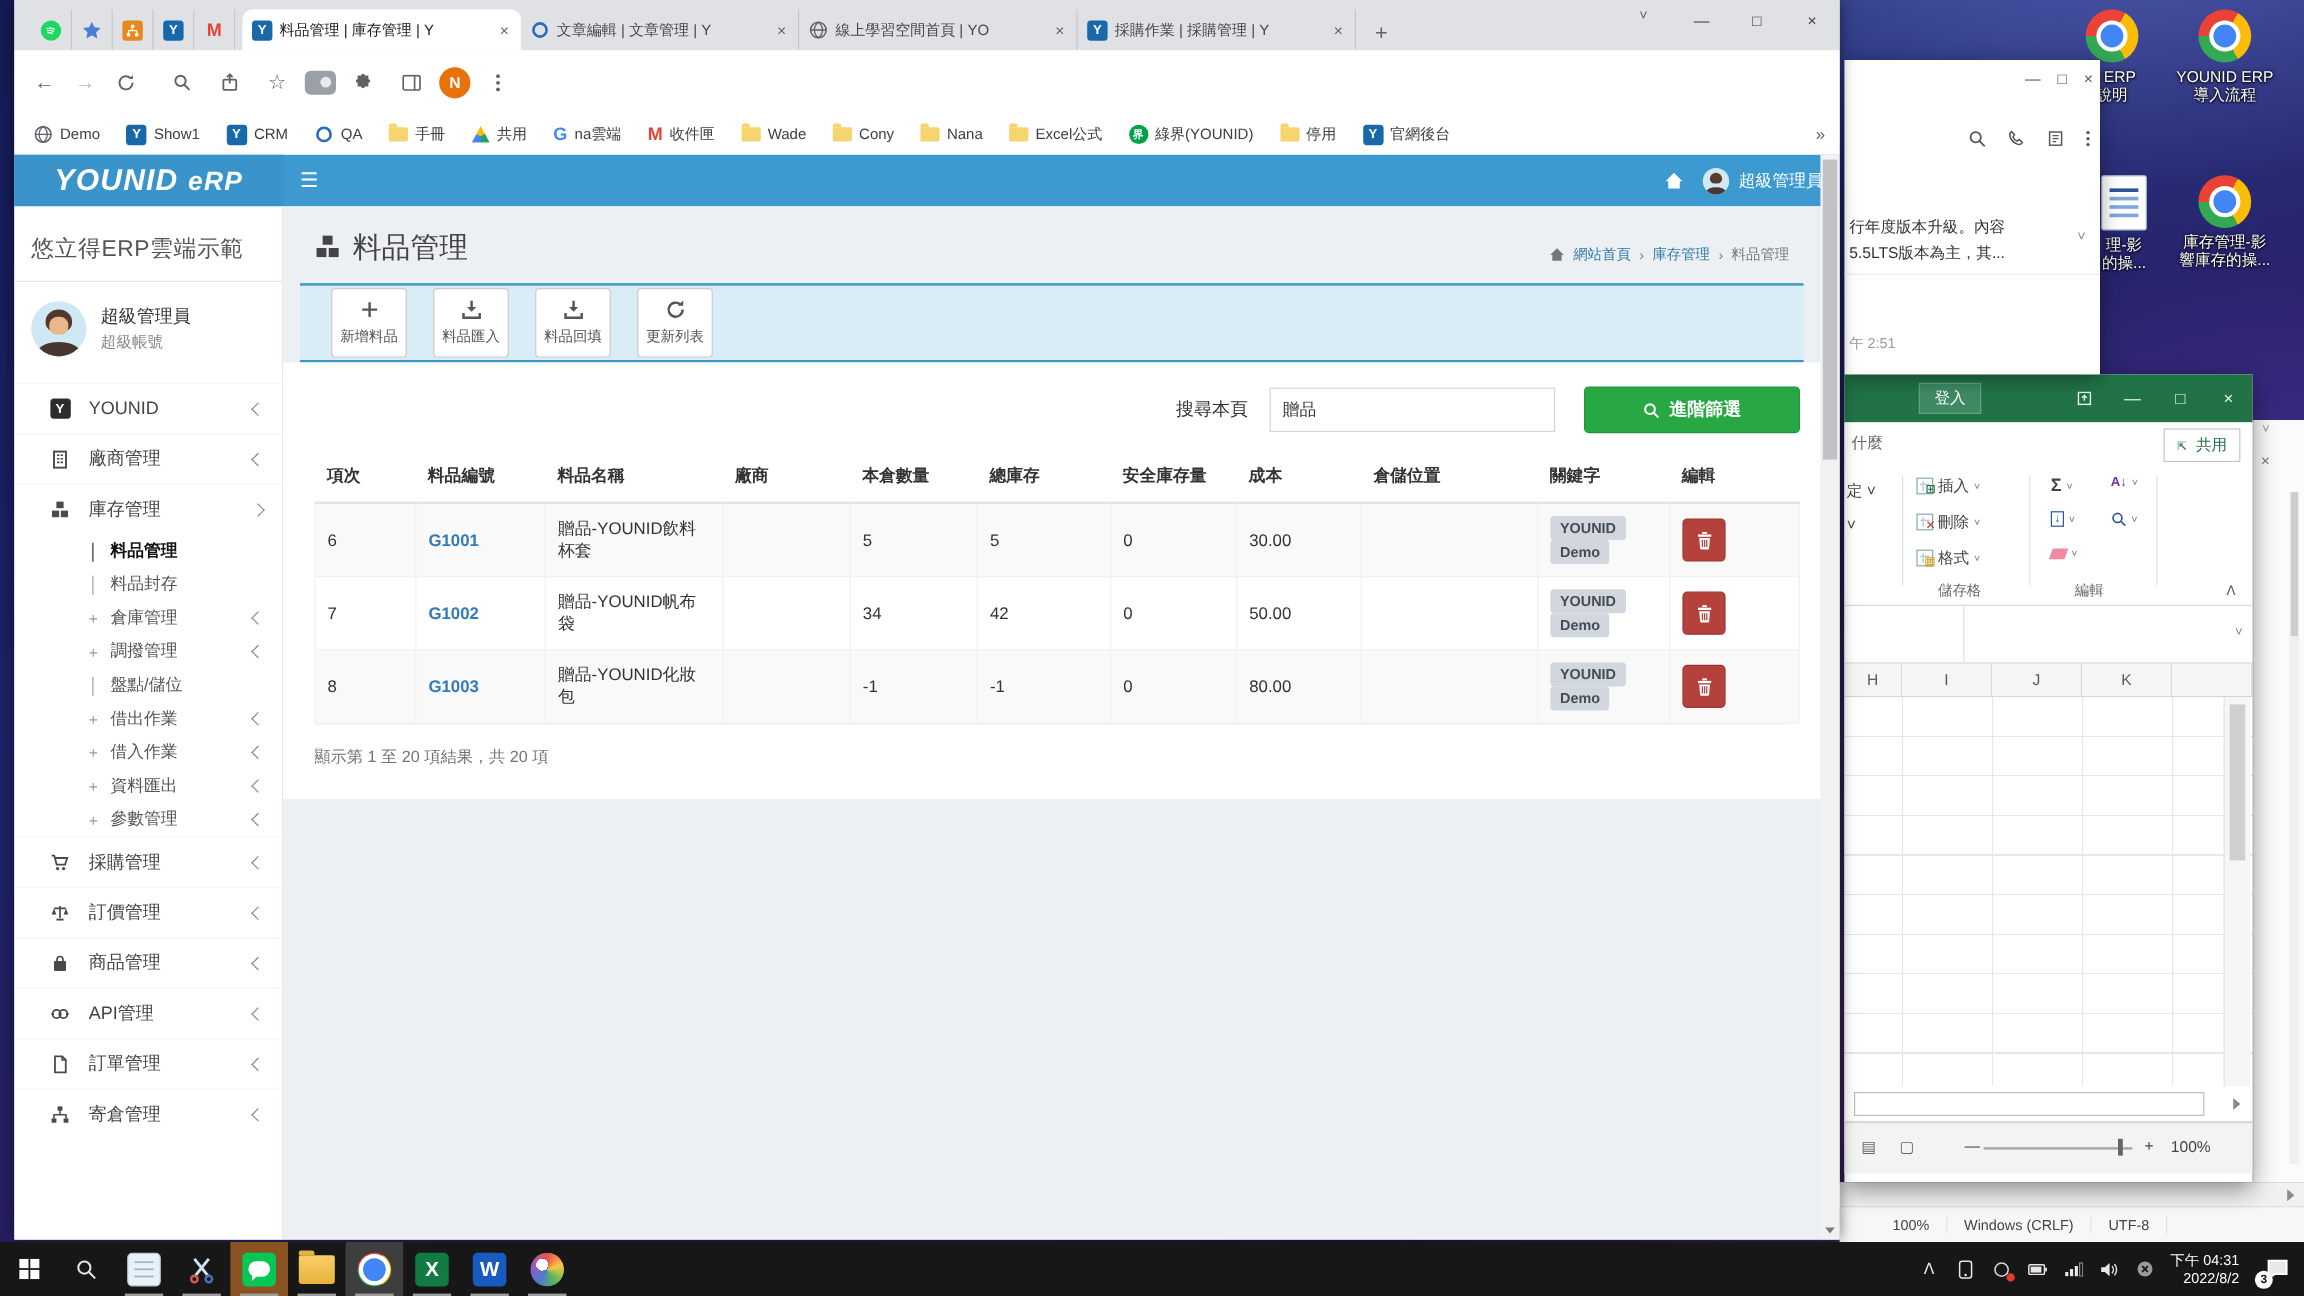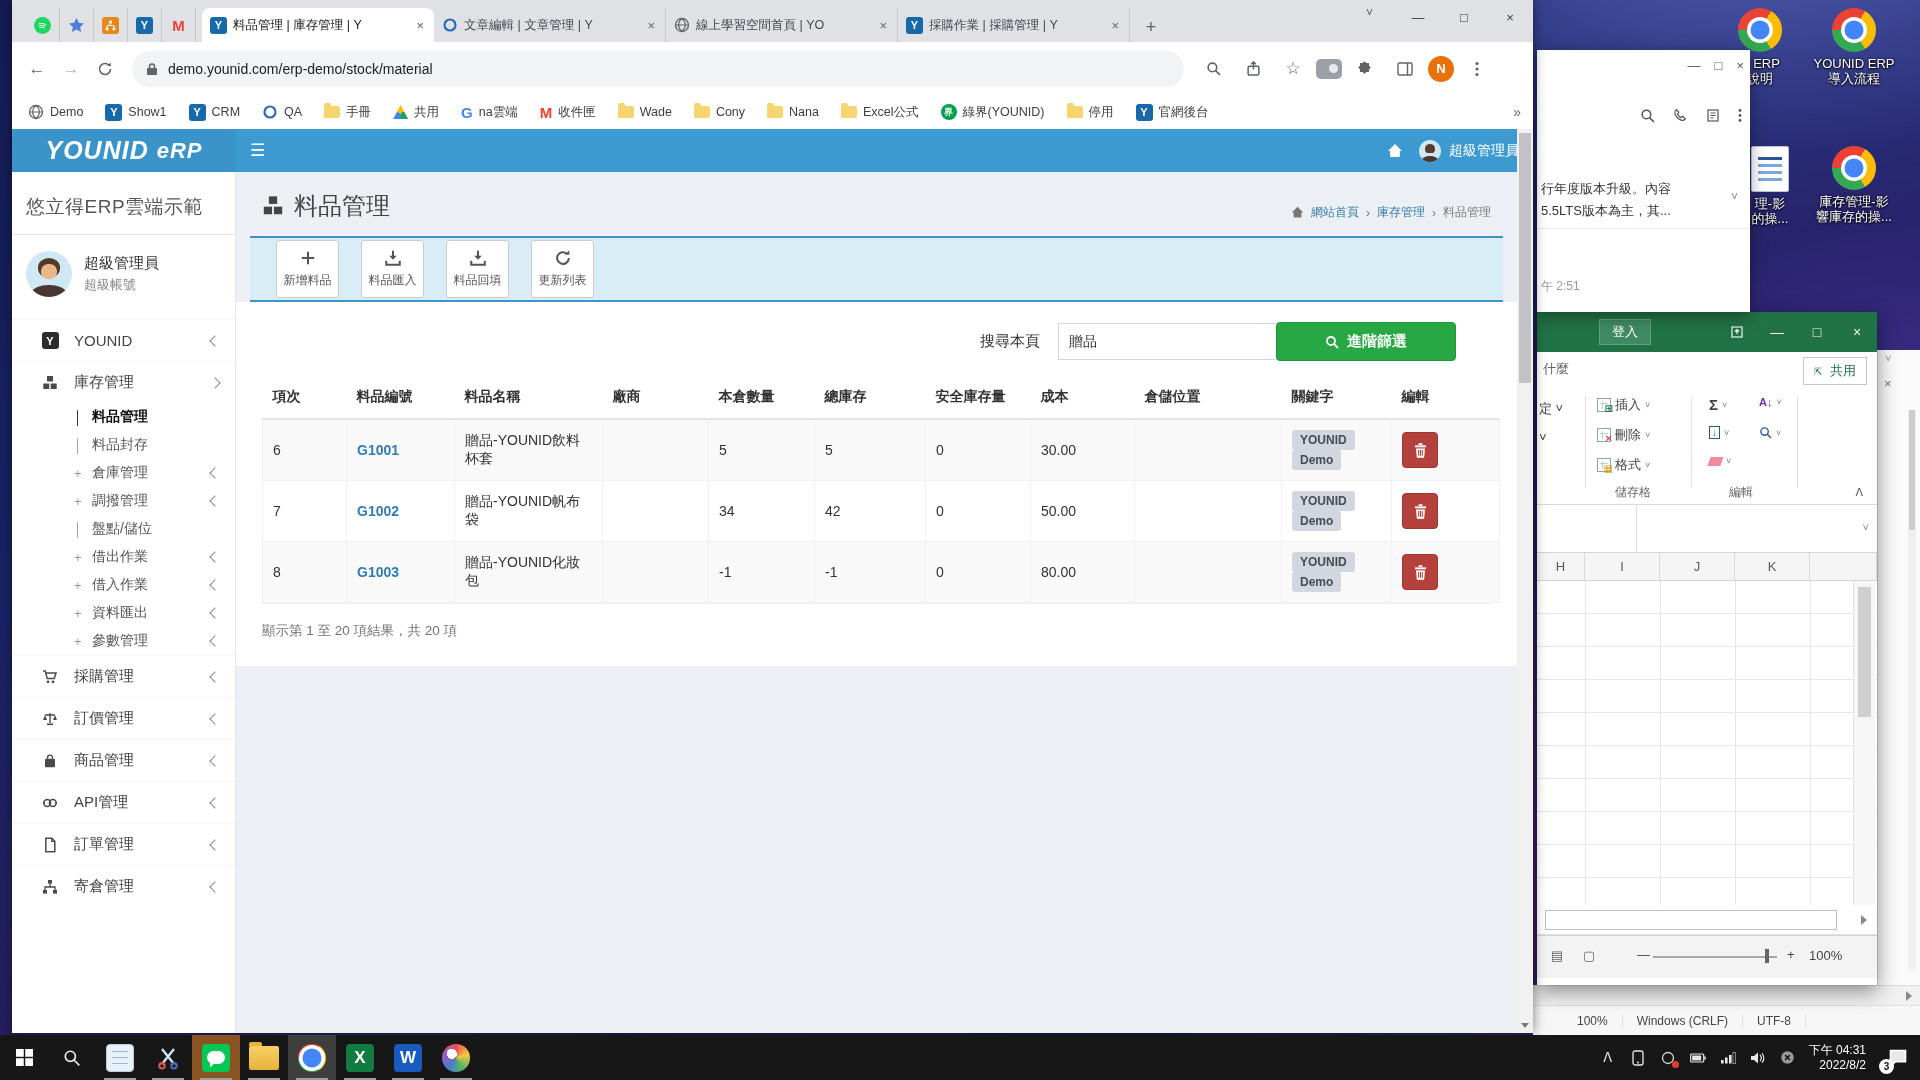--- a/index.html
+++ b/index.html
@@ -167,21 +167,21 @@
   #page-title { position:absolute; left:26px; top:18px; font-size:24px; color:#444; display:flex; align-items:center; gap:10px; }
   #breadcrumb { position:absolute; right:26px; top:32px; font-size:12px; color:#7a7a7a; display:flex; align-items:center; gap:7px; }
   #breadcrumb .bc-link { color:#357ca5; }
   #toolbar-panel { margin:0 14px; height:66px; background:#d9edf7; border-top:2px solid #4093c7; border-bottom:2px solid #4093c7; display:flex; align-items:center; padding-left:4px; }
   .tb-btn { width:63px; height:58px; background:#fff; border:1px solid #cbcbcb; border-radius:3px; margin-left:22px;
     display:flex; flex-direction:column; align-items:center; justify-content:center; gap:5px; color:#555; font-size:12px; }
   #card { margin:0; background:#fff; padding:12px 0 26px 0; }
   #search-row { position:relative; height:56px; }
   #search-label { position:absolute; left:744px; top:18px; font-size:15px; color:#333; }
   #search-input { position:absolute; left:822px; top:9px; width:238px; height:37px; border:1px solid #d2d6de; padding:0 10px; font-size:14px; color:#333; font-family:inherit; }
-  #adv-btn { position:absolute; left:1040px; top:8px; width:180px; height:39px; background:#28a745; border:1px solid #23923d; border-radius:4px;
+  #adv-btn { position:absolute; left:1084px; top:8px; width:180px; height:39px; background:#28a745; border:1px solid #23923d; border-radius:4px;
     color:#fff; font-size:15px; font-weight:bold; display:flex; align-items:center; justify-content:center; gap:8px; }
   #grid { margin:6px 26px 0 26px; border-bottom:1px solid #f0f0f0; }
   #grid table { border-collapse:collapse; width:1237px; table-layout:fixed; }
   #grid th { text-align:left; font-size:14px; color:#333; padding:12px 10px; border-bottom:2px solid #e4e4e4; font-weight:bold; }
   #grid td { font-size:14px; color:#333; padding:10px 10px; border:1px solid #f1f1f1; border-top:none; height:60px; }
   #grid tr.odd td { background:#f9f9f9; }
   #grid .code { color:#337ab7; font-weight:bold; }
   .kw-tag { display:inline-block; background:#d2d6de; color:#454c55; font-size:12px; font-weight:bold; padding:3px 8px; border-radius:3px; margin-right:5px; }
   .del-btn { width:36px; height:36px; background:#b5413c; border:1px solid #9e3732; border-radius:4px; display:flex; align-items:center; justify-content:center; }
   #tbl-footer { margin:18px 26px 0 26px; font-size:13.5px; color:#737373; }
@@ -503,27 +503,20 @@
     </div>
     <div id="navbar">
       <span class="nav-ic">←</span>
       <span class="nav-ic dis">→</span>
       <span class="nav-ic">
         <svg width="16" height="16" viewBox="0 0 16 16">
             <path d="M13.5 8a5.5 5.5 0 1 1-1.6-3.9" fill="none" stroke="#5f6368" stroke-width="1.6"></path>
             <path d="M13.8 1.5v3.4h-3.4z" fill="#5f6368"></path>
           </svg>
       </span>
-      <div id="omnibox">
-        <svg width="12" height="14" viewBox="0 0 12 14">
-            <rect x="1" y="6" width="10" height="7" rx="1" fill="#5f6368"></rect>
-            <path d="M3.5 6V4.5a2.5 2.5 0 0 1 5 0V6" fill="none" stroke="#5f6368" stroke-width="1.5"></path>
-          </svg>
-        <span class="url">demo.younid.com/erp-demo/stock/material</span>
-      </div>
       <div id="nav-right">
         <span class="nav-ic">
             <svg width="15" height="15" viewBox="0 0 14 14">
               <circle cx="6" cy="6" r="4" fill="none" stroke="#5f6368" stroke-width="1.5"></circle>
               <path d="M9 9l4 4" stroke="#5f6368" stroke-width="1.5"></path>
             </svg>
           </span>
         <span class="nav-ic">
             <svg width="15" height="15" viewBox="0 0 14 14">
               <rect x="2" y="5" width="10" height="8" rx="1" fill="none" stroke="#5f6368" stroke-width="1.4"></rect>
@@ -678,20 +671,30 @@
           <div class="nm">超級管理員</div>
           <div class="ac">超級帳號</div>
         </span>
       </div>
       <div id="side-menu">
           <div class="sm-item">
             <span class="sico">
               <span class="ybadge">Y</span>
             </span>
     <span class="slbl">YOUNID</span>
+    <span class="chev left"></span>
+          </div>
+          <div class="sm-item">
+            <span class="sico">
+              <svg width="16" height="16" viewBox="0 0 16 16">
+                <rect x="3" y="1.3" width="10" height="13.4" fill="none" stroke="#4a4a4a" stroke-width="1.6"></rect>
+                <path d="M5.5 4.3h2m1 0h2m-5 3h2m1 0h2m-5 3h2m1 0h2" stroke="#4a4a4a" stroke-width="1.3"></path>
+              </svg>
+            </span>
+    <span class="slbl">廠商管理</span>
     <span class="chev left"></span>
           </div>
           <div class="sm-item">
             <span class="sico">
               <svg width="16" height="16" viewBox="0 0 16 16">
                 <g fill="#4a4a4a">
                   <rect x="5" y="1" width="6" height="5.5"></rect>
                   <rect x="1.3" y="8.5" width="6" height="5.5"></rect>
                   <rect x="8.7" y="8.5" width="6" height="5.5"></rect>
                 </g>

